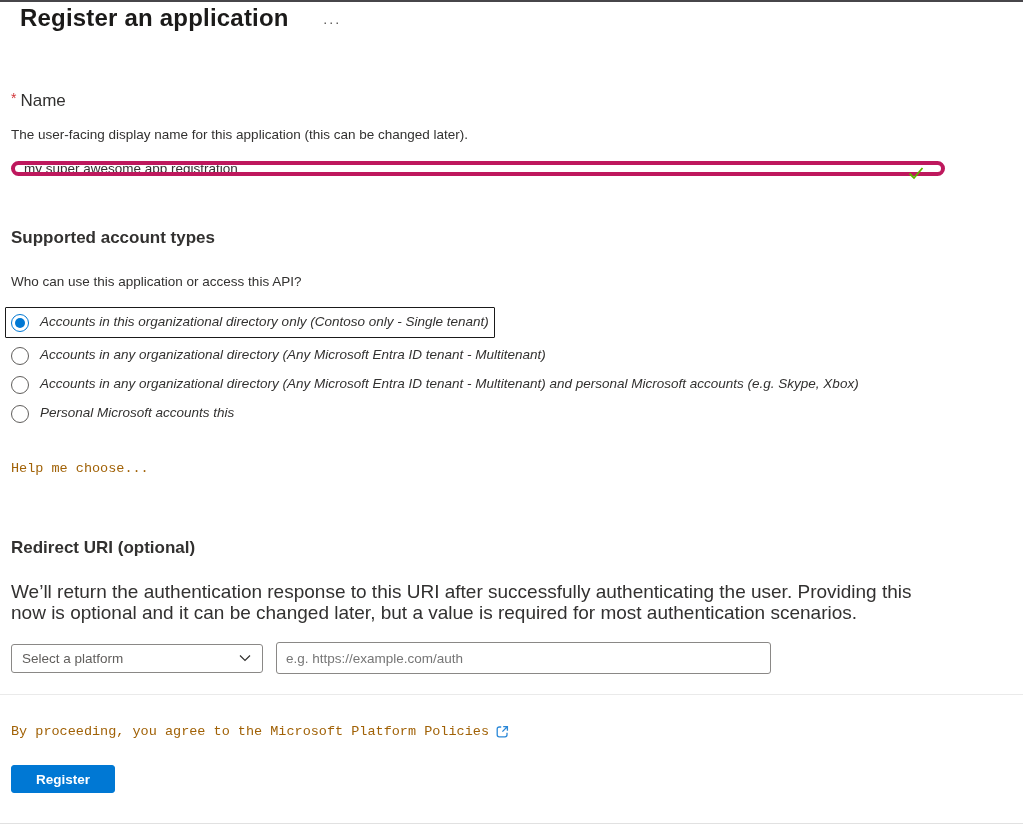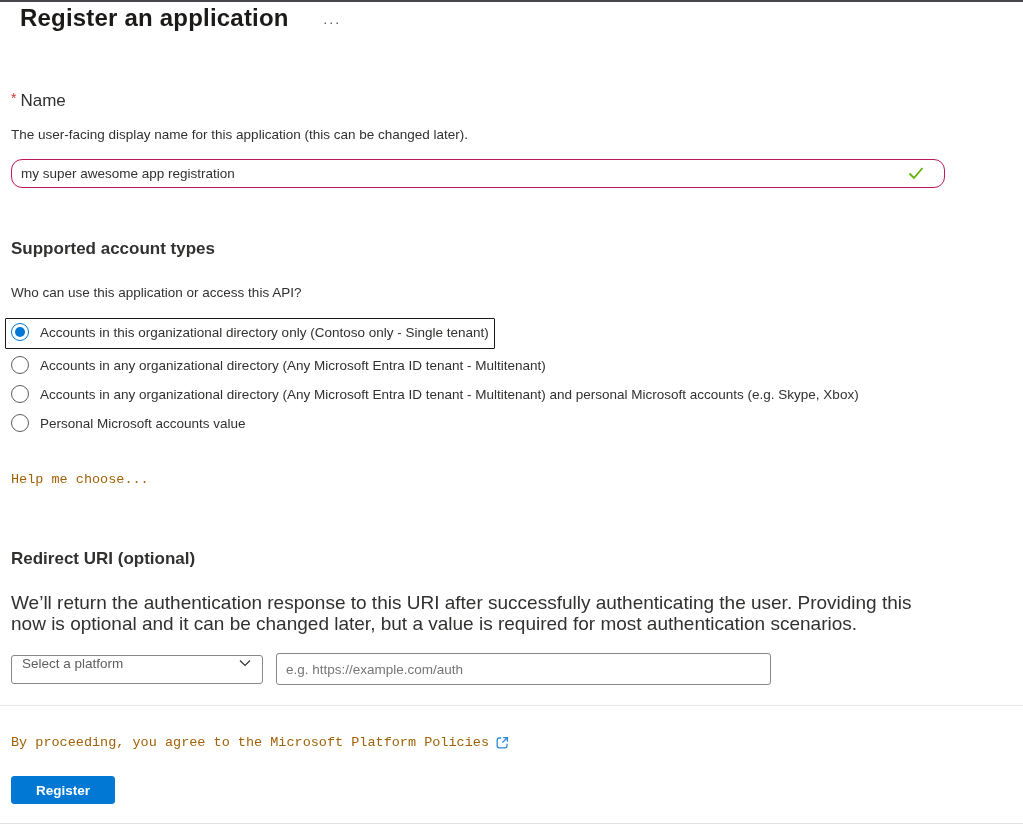--- a/index.html
+++ b/index.html
@@ -23,39 +23,39 @@
     cursor: pointer; user-select: none; line-height: 1; padding-top: 6px;
   }
 
   
   .name-label-row { margin-top: 58px; font-size: 17px; color: #323130; }
   .required-star { color: #d13438; font-size: 14px; vertical-align: 3px; margin-right: 4px; }
   .section-desc { margin-top: 16px; font-size: 13.5px; color: #323130; }
 
   .input-wrap { position: relative; margin-top: 17px; width: 934px; }
   .text-input {
-    width: 100%; height: 29px; border: 1px solid #be185d; border-radius: 11px;
+    width: 100%; height: 15px; border: 4px solid #be185d; border-radius: 11px;
     font-family: inherit; font-size: 13.5px; color: #323130; padding: 0 40px 0 9px;
     outline: none; background: #fff;
   }
   .valid-check {
     position: absolute; right: 20px; top: 5px; width: 18px; height: 18px; pointer-events: none;
   }
 
   
   .section-heading { font-size: 17px; color: #323130; }
   .heading-accounts { margin-top: 51px; }
   .question { margin-top: 26px; font-size: 13.5px; }
 
   .radio-group { margin-top: 18px; }
   .focus-box {
     display: inline-flex; border: 1px solid #1a1a1a; padding: 4px 5px 5px 5px;
     margin-left: -6px; border-radius: 1px;
   }
-  .radio-row { display: flex; align-items: flex-start; cursor: pointer; margin-bottom: 9px; }
+  .radio-row { display: flex; align-items: flex-end; cursor: pointer; margin-bottom: 9px; font-style: italic; }
   .radio-row.r2 { margin-top: 7px; }
   .radio {
     flex: 0 0 auto; width: 18px; height: 18px; border-radius: 50%;
     border: 1px solid #605e5c; background: #fff; position: relative; margin-top: 0px;
   }
   .radio.selected { border: 1px solid #0078d4; }
   .radio.selected::after {
     content: ""; position: absolute; left: 50%; top: 50%; transform: translate(-50%, -50%);
     width: 10px; height: 10px; border-radius: 50%; background: #0078d4;
   }
@@ -64,21 +64,21 @@
   .link { color: #a16207; text-decoration: none; cursor: pointer; font-family: Liberation Mono, monospace; }
   .help-link { display: inline-block; margin-top: 29px; font-size: 13.5px; }
 
   
   .heading-redirect { margin-top: 62px; }
   .redirect-desc { margin-top: 23px; font-size: 19px; line-height: 21px; max-width: 940px; }
 
   .uri-row { display: flex; margin-top: 19px; align-items: center; }
   .platform-select {
     width: 252px; height: 29px; border: 1px solid #8a8886; border-radius: 3px;
-    display: flex; justify-content: space-between;
+    display: flex; align-items: center; justify-content: space-between;
     padding: 0 10px; cursor: pointer; background: #fff;
   }
   .platform-select .sel-text { font-size: 13.5px; color: #605e5c; }
   .uri-input {
     margin-left: 13px; width: 495px; height: 29px; border: 1px solid #8a8886; border-radius: 3px;
     font-family: inherit; font-size: 13.5px; padding: 15px 9px; outline: none; color: #323130;
   }
   .uri-input::placeholder { color: #767676; opacity: 1; }
 
   .note-row { margin-top: 23px; font-size: 13.5px; }
@@ -136,21 +136,21 @@
       <span class="radio-label">Accounts in any organizational directory (Any Microsoft Entra ID tenant - Multitenant)</span>
     </label>
 
     <label class="radio-row">
       <span class="radio"></span>
       <span class="radio-label">Accounts in any organizational directory (Any Microsoft Entra ID tenant - Multitenant) and personal Microsoft accounts (e.g. Skype, Xbox)</span>
     </label>
 
     <label class="radio-row">
       <span class="radio"></span>
-      <span class="radio-label">Personal Microsoft accounts value</span>
+      <span class="radio-label">Personal Microsoft accounts this</span>
     </label>
 
   </div>
 
   <a class="link help-link">Help me choose...</a>
 
   
   <h2 class="section-heading heading-redirect">Redirect URI (optional)</h2>
   <div class="redirect-desc">We’ll return the authentication response to this URI after successfully authenticating the user. Providing this now is optional and it can be changed later, but a value is required for most authentication scenarios.</div>
 

